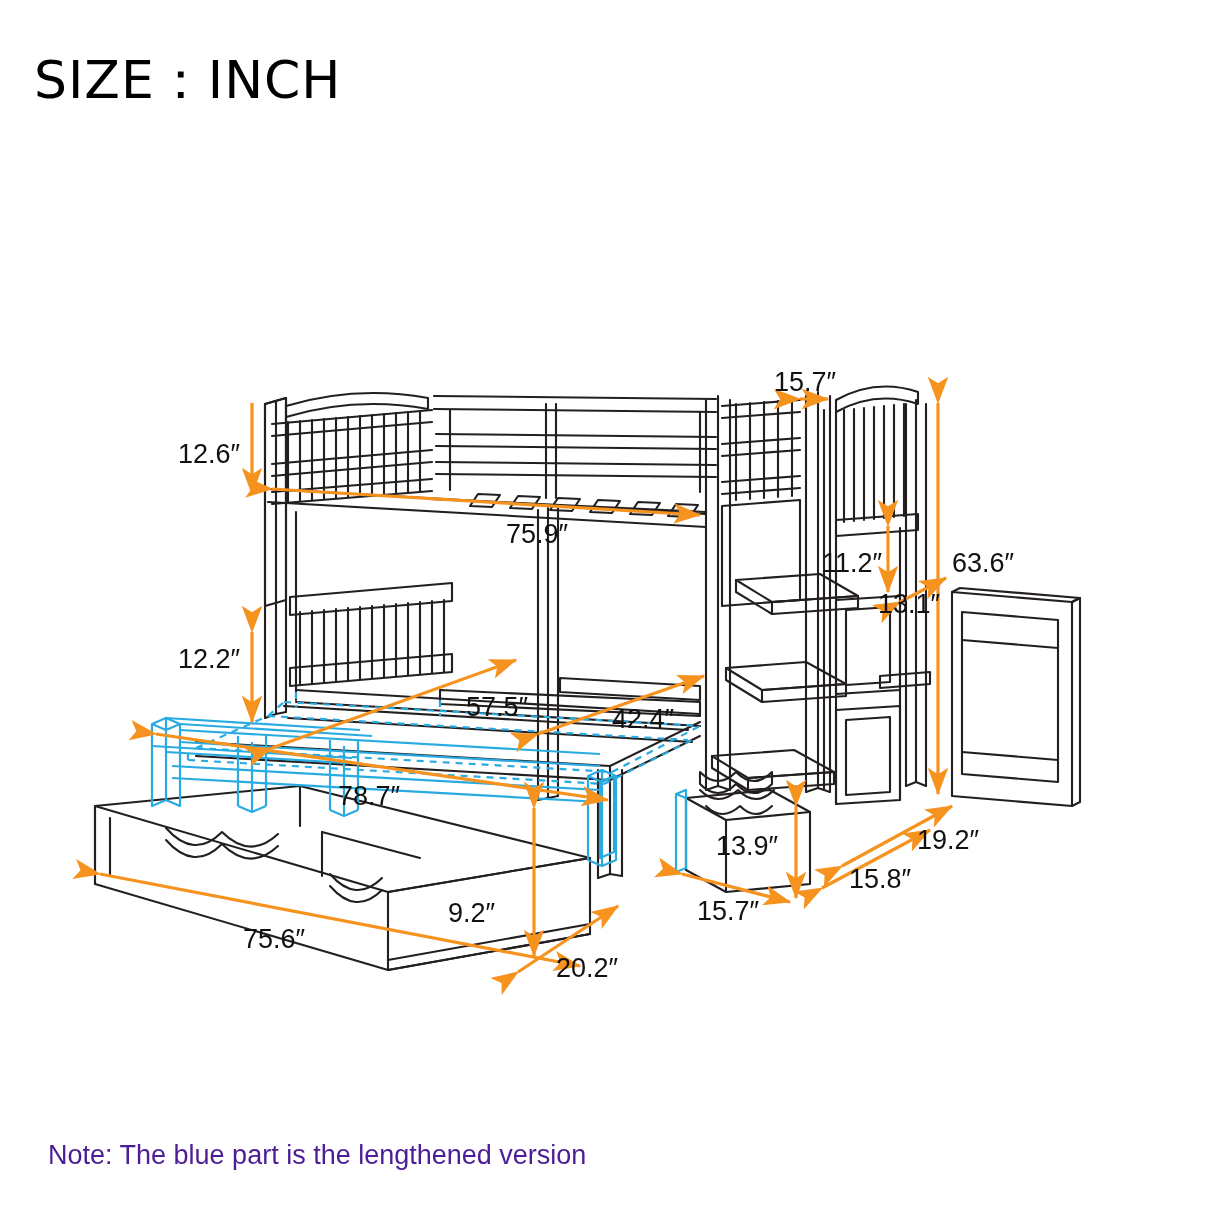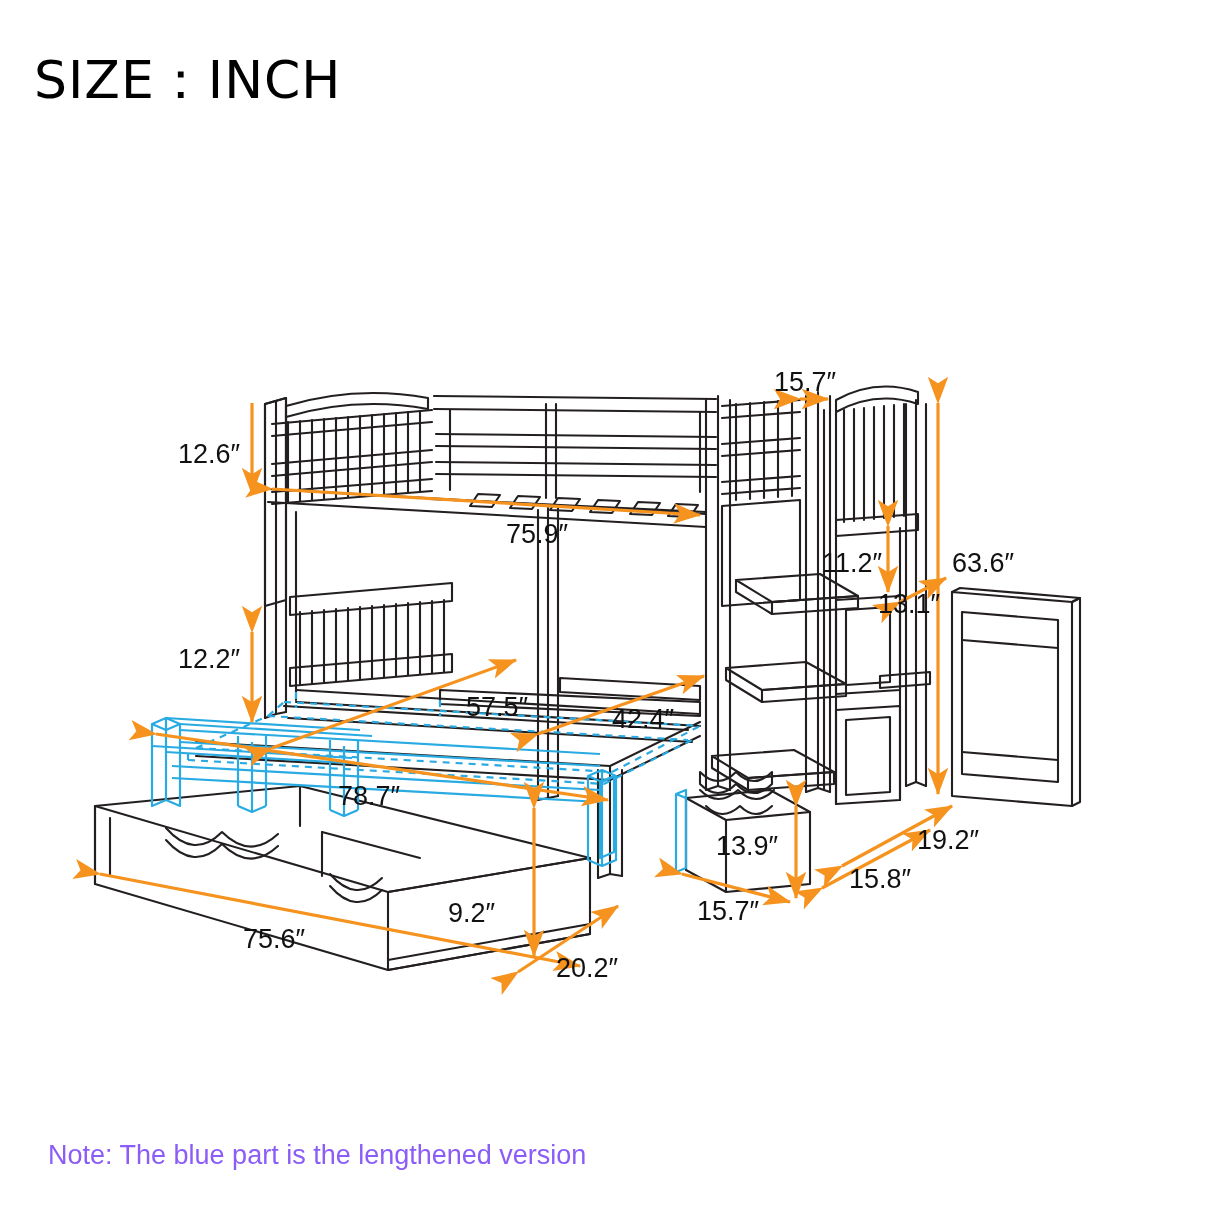--- a/index.html
+++ b/index.html
@@ -1,20 +1,20 @@
 <!DOCTYPE html>
 <html><head>
 <meta charset="utf-8">
 <style>
   html,body{margin:0;padding:0;background:#ffffff;}
   body{width:1214px;height:1214px;position:relative;overflow:hidden;
        font-family:"Liberation Sans", sans-serif;color:#111;}
   #title{position:absolute;left:34px;top:38px;font-size:52px;letter-spacing:1px;
          font-family:"DejaVu Sans", sans-serif;font-weight:400;color:#000;margin-top:8px;}
-  #note{position:absolute;left:48px;top:1140px;font-size:27px;color:#8b5cf6;
+  #note{position:absolute;left:48px;top:1140px;font-size:27px;color:#4c1d95;
         font-family:"Liberation Sans", sans-serif;}
   svg{position:absolute;left:0;top:0;}
   .dimtext{font-family:"Liberation Sans", sans-serif;font-size:27px;fill:#111;}
 </style>
 </head>
 <body>
 
 <div id="title">SIZE：INCH</div>
 <div id="note">Note: The blue part is the lengthened version</div>
 

